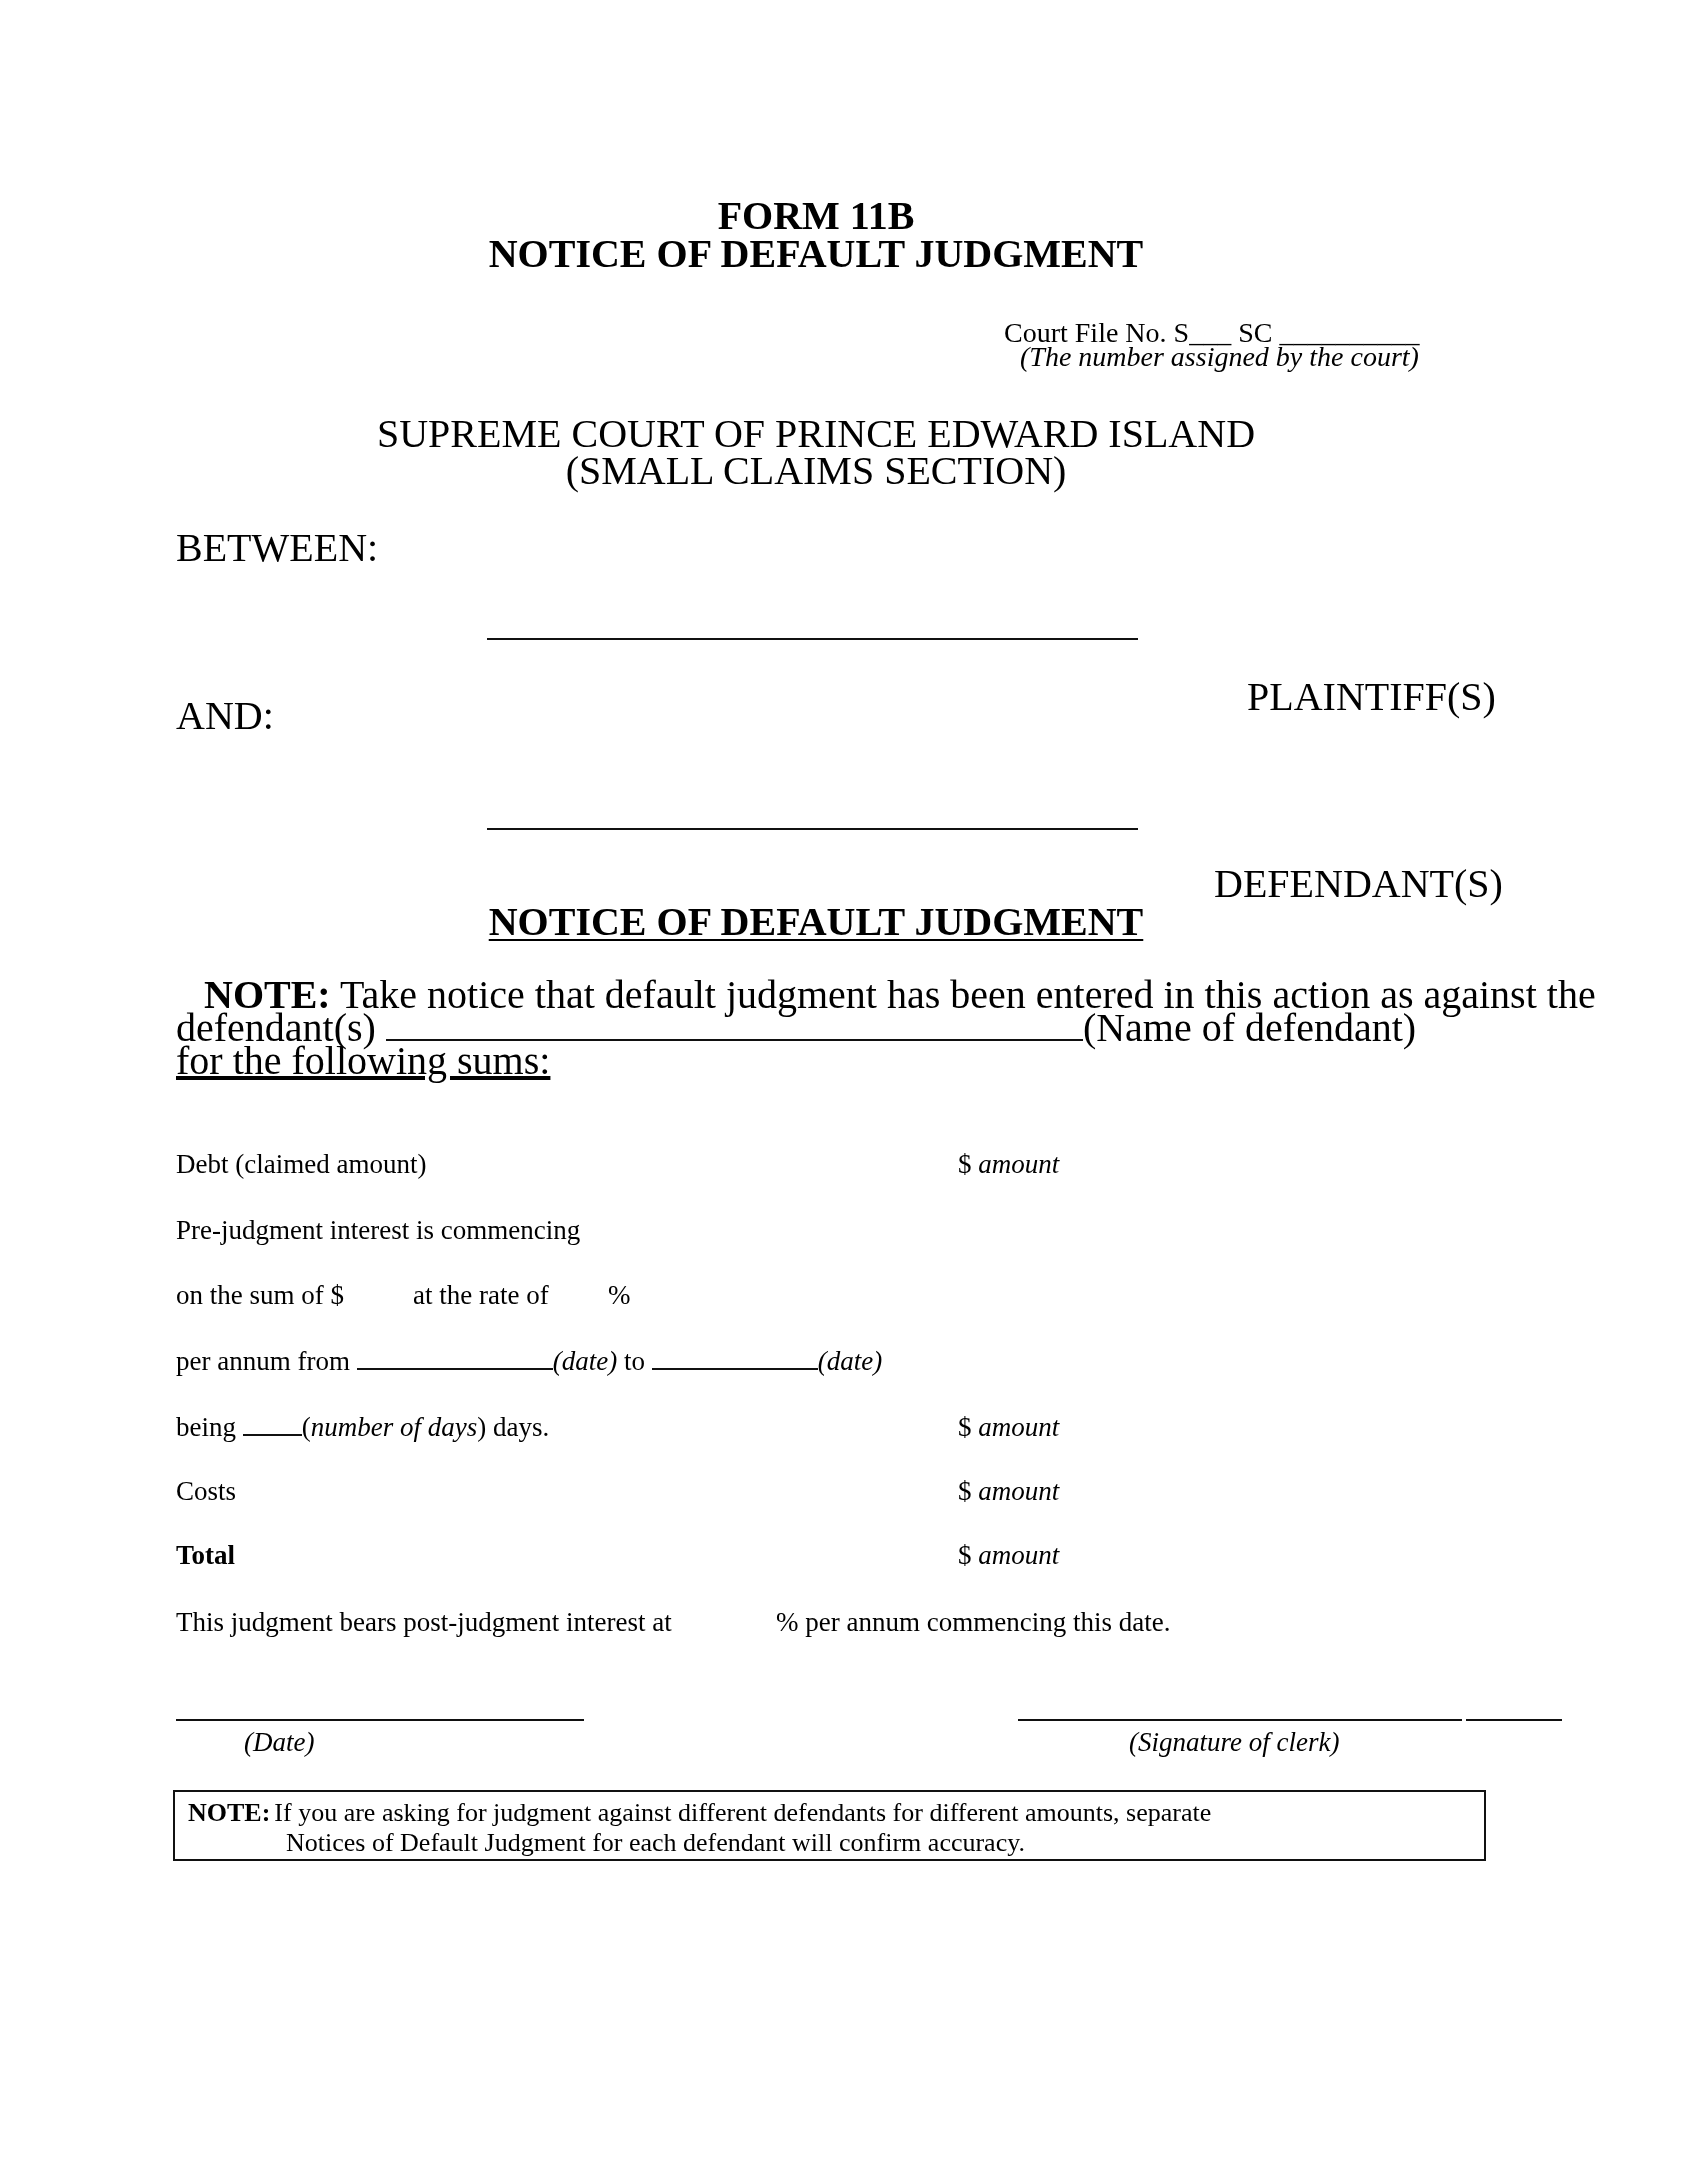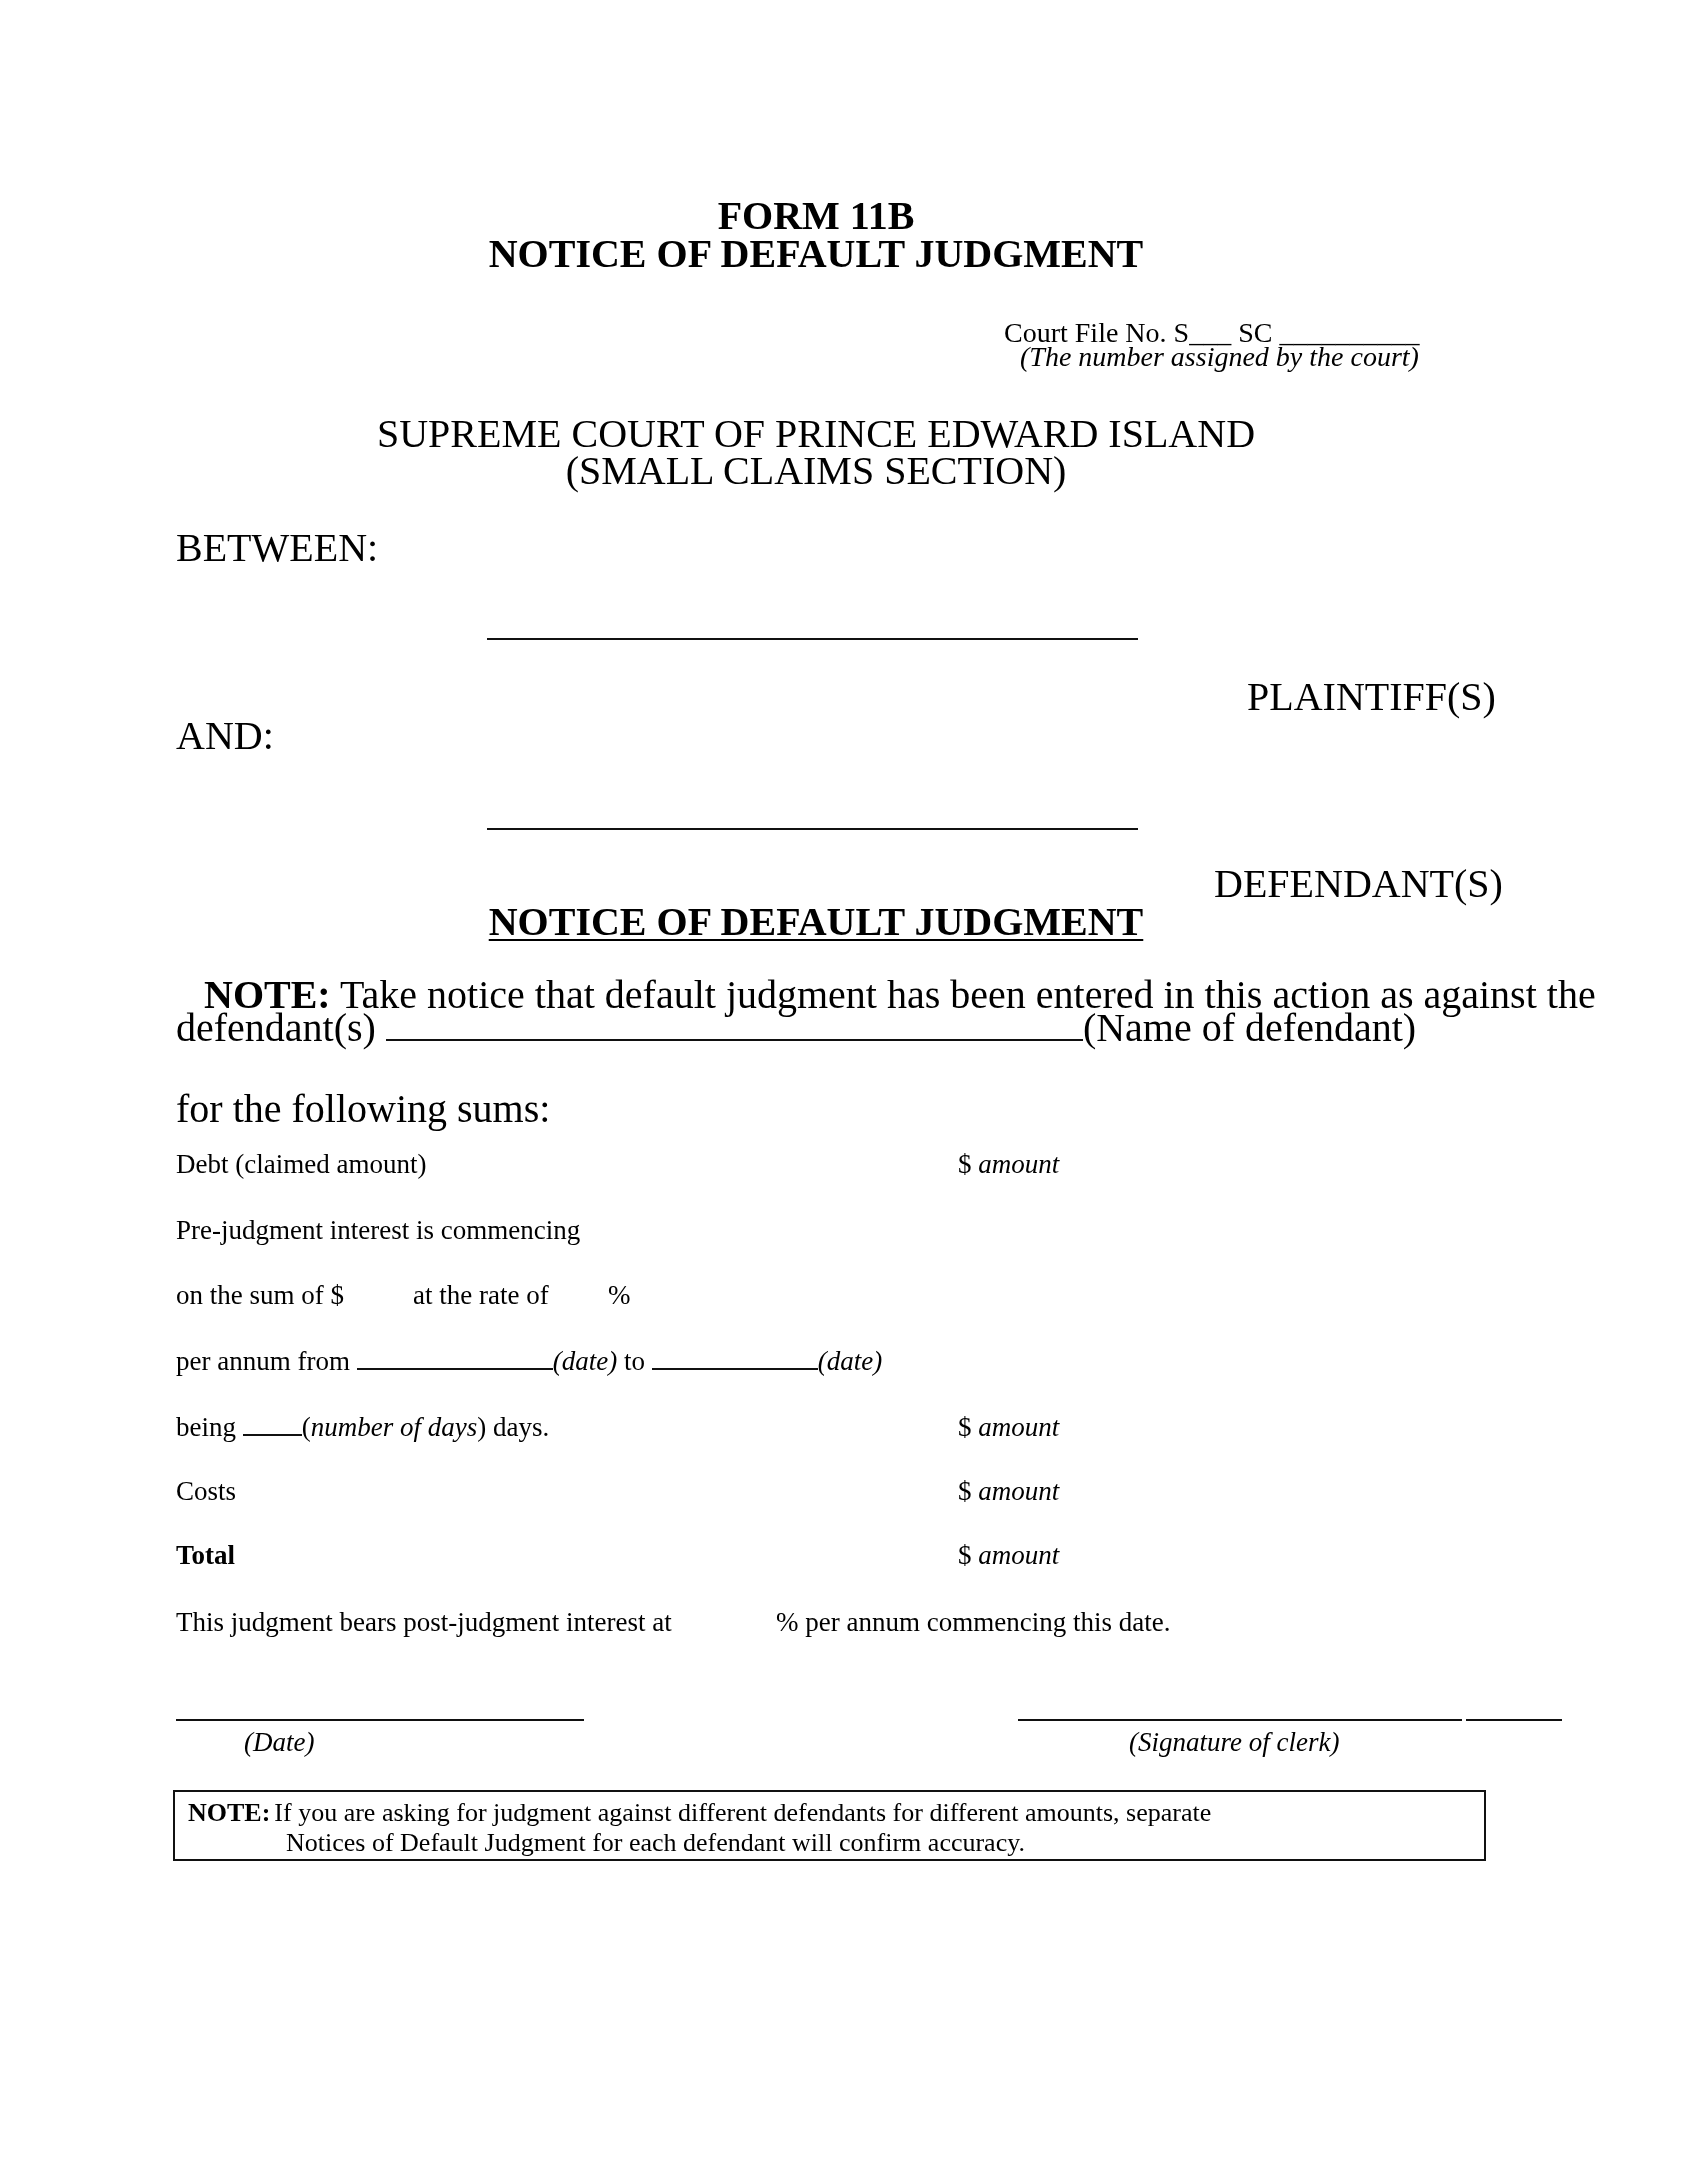--- a/index.html
+++ b/index.html
@@ -33,35 +33,35 @@
 </div>
 <div class="abs i f28" style="left:1020px; top:343px;">(The number assigned by the court)</div>
 
 <div class="abs center f30" style="top:414px;">SUPREME COURT OF PRINCE EDWARD ISLAND</div>
 <div class="abs center f30" style="top:451px;">(SMALL CLAIMS SECTION)</div>
 
 <div class="abs f30" style="left:176px; top:528px;">BETWEEN:</div>
 <div class="hline" style="left:487px; top:638px; width:651px;"></div>
 <div class="abs f30" style="left:1247px; top:677px;text-align:center;">PLAINTIFF(S)</div>
 
-<div class="abs f30" style="left:176px; top:716px;">AND:</div>
+<div class="abs f30" style="left:176px; top:696px;">AND:</div>
 <div class="hline" style="left:487px; top:828px; width:651px;"></div>
 <div class="abs f30" style="left:1214px; top:864px;">DEFENDANT(S)</div>
 
 <div class="abs center b f30 " style="top:902px;">
   <span class="underline">NOTICE OF DEFAULT JUDGMENT</span>
 </div>
 
 <div class="abs f30" style="left:176px; top:975px;margin-left:28px;">
   <span class="b">NOTE:</span><span> Take notice that default judgment has been entered in this action as against the</span>
 </div>
 <div class="abs f30" style="left:176px; top:1008px;">
   <span>defendant(s) </span><span class="blank" style="width:697px;"></span><span>(Name of defendant)</span>
 </div>
-<div class="abs f30" style="left:176px; top:1089px;">for the following sums:</div>
+<div class="abs f30" style="left:176px; top:1041px;text-decoration:underline;">for the following sums:</div>
 
 <div class="abs f27" style="left:176px; top:1151px;">Debt (claimed amount)</div>
 <div class="abs f27" style="left:958px; top:1151px;">
   <span>$</span> <span class="i">amount</span>
 </div>
 
 <div class="abs f27" style="left:176px; top:1217px;">Pre-judgment interest is commencing</div>
 
 <div class="abs f27" style="left:176px; top:1282px;">on the sum of $</div>
 <div class="abs f27" style="left:361px; top:1282px; width:45px; height:28px;"></div>

